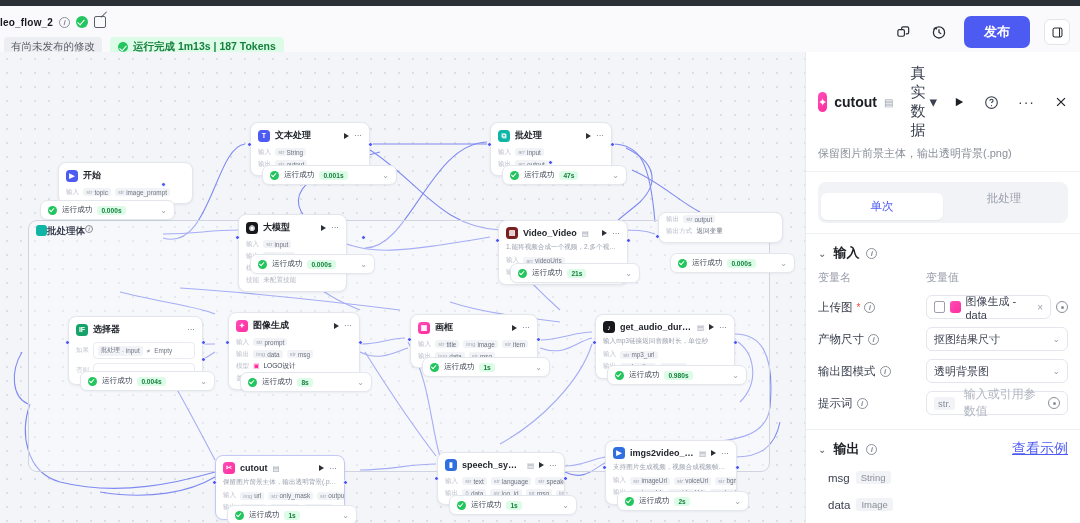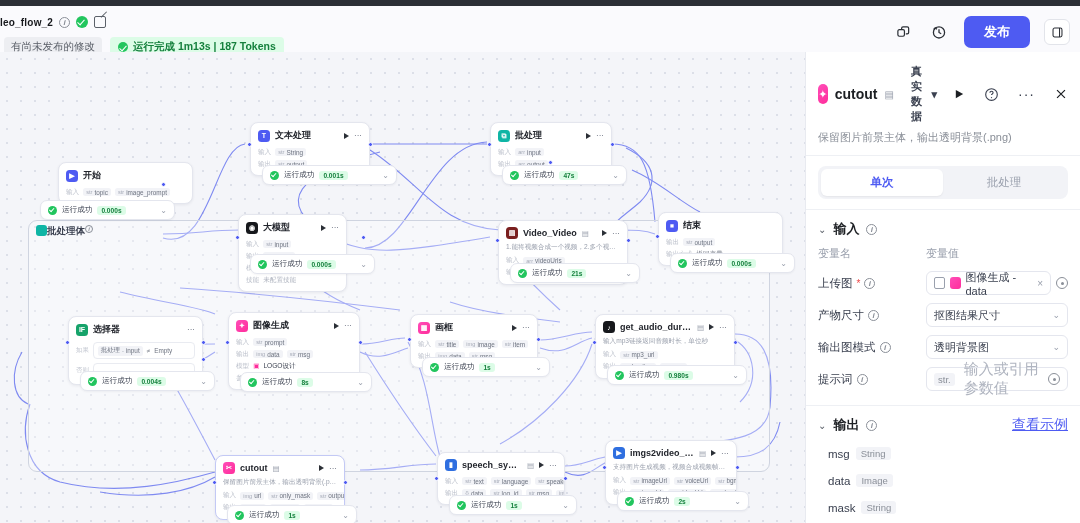--- a/index.html
+++ b/index.html
@@ -76,48 +76,48 @@
     padding:2.5px 4px;background:#fff;}
   .sel-empty{flex:1;border:1px solid #e9ebf1;border-radius:4px;padding:6px 4px;background:#fff;}
   
   .panel{position:absolute;right:0;top:52px;width:275px;height:471px;background:#fff;
     border-left:1px solid #e8eaf0;}
   .pn-head{display:flex;align-items:center;gap:7px;padding:12px 12px 4px 12px;}
   .pn-logo{width:20px;height:20px;border-radius:5px;background:linear-gradient(135deg,#ff4db8,#ff2d9b);
     display:flex;align-items:center;justify-content:center;color:#fff;font-size:11px;}
   .pn-title{font-size:14px;font-weight:700;color:#1c1f23;}
   .pn-book{color:#9aa0ad;font-size:10px;}
-  .pn-ds{margin-left:10px;font-size:11px;font-weight:700;color:#3b4150;display:flex;align-items:center;gap:4px;cursor:pointer;}
+  .pn-ds{margin-left:10px;font-size:15px;font-weight:400;color:#3b4150;display:flex;align-items:center;gap:4px;cursor:pointer;}
   .pn-ic{color:#3b4150;cursor:pointer;display:flex;align-items:center;}
   .pn-desc{font-size:11px;color:#8a8f98;padding:2px 12px 10px 12px;}
   .pn-div{height:1px;background:#eef0f4;}
   .tabs{margin:10px 12px;background:#f2f3f7;border-radius:8px;padding:3px;display:flex;}
   .tab{flex:1;text-align:center;font-size:11.5px;padding:6px 0;border-radius:6px;color:#9aa0ad;cursor:pointer;}
-  .tab.active{background:#fff;color:#4e5bf2;font-weight:700;box-shadow:0 1px 2px rgba(0,0,0,.06);}
+  .tab.active{background:#fff;color:#4e5bf2;font-weight:400;box-shadow:0 1px 2px rgba(0,0,0,.06);margin-top:8px;}
   .sec-hdr{display:flex;align-items:center;gap:7px;padding:10px 12px 6px 12px;}
   .sec-caret{color:#5b6069;font-size:10px;}
   .sec-title{font-size:13px;font-weight:700;color:#1c1f23;}
   .sec-link{margin-left:auto;font-size:14px;color:#4e5bf2;text-decoration:underline;cursor:pointer;}
   .colhdr{display:flex;padding:2px 12px 6px 12px;font-size:11px;color:#9aa0ad;}
   .colhdr .c1{width:108px;}
   .frow{display:flex;align-items:center;padding:4px 12px;}
   .fname{width:108px;font-size:11.5px;color:#3b4150;display:flex;align-items:center;gap:4px;}
   .req{color:#ef4444;font-size:10px;}
   .fval{flex:1;display:flex;align-items:center;}
   .ctl{flex:1;height:24px;border:1px solid #e4e6ee;border-radius:6px;display:flex;align-items:center;
     gap:5px;padding:8px 7px;font-size:11px;color:#3b4150;background:#fff;cursor:pointer;}
   .ctl .caret{margin-left:auto;color:#9aa0ad;font-size:9px;}
   .ref-chip{display:flex;align-items:center;gap:4px;font-size:11px;color:#3b4150;}
   .mini-img{width:12px;height:12px;border:1px solid #9aa0ad;border-radius:2px;display:inline-block;}
   .mini-pink{width:12px;height:12px;border-radius:3px;background:linear-gradient(135deg,#ff4db8,#ff2d9b);}
   .x-sm{color:#9aa0ad;font-size:10px;cursor:pointer;}
   .tgt{width:12px;height:12px;border-radius:50%;border:1.3px solid #8a8f98;position:relative;flex:0 0 auto;cursor:pointer;}
   .tgt:after{content:"";position:absolute;left:3.8px;top:3.8px;width:3px;height:3px;border-radius:50%;background:#8a8f98;}
   .strtag{background:#f2f3f7;color:#8a8f98;font-size:9.5px;border-radius:3px;padding:1px 4px;margin-right:4px;}
-  .ph{color:#b0b5c0;font-size:15px;flex:1;}
+  .ph{color:#b0b5c0;font-size:12px;flex:1;}
   .orow{display:flex;align-items:center;gap:6px;padding:7px 12px 7px 22px;}
   .oname{font-size:11.5px;color:#3b4150;}
   .otype{background:#f2f3f7;color:#8a8f98;font-size:9.5px;border-radius:3px;padding:1px 5px;}
 </style>
 </head>
 <body>
 
 <div class="topbar-strip"></div>
 
 <div class="header">
@@ -377,24 +377,20 @@
   <div class="status" style="left:498px;top:211px;width:130px;">
     <span class="st-check"></span>
     <span>运行成功</span>
     <span class="st-time">21s</span>
     <span class="st-caret">⌄</span>
   </div>
   <span class="port" style="left:495px;top:186px"></span>
   <span class="port" style="left:626px;top:186px"></span>
 
   <div class="node node-pad" style="left:658px;top:160px;width:125px;">
-    <div class="node-top">
-      <span class="nlogo" style="background:#4e5bf2">⏹</span>
-      <span class="ntitle">结束</span>
-    </div>
     <div class="nrow">
         <span class="lbl">输出</span>
         <span class="pill">
           <span class="tk">str</span>
           <span>output</span>
         </span>
       </div>
     <div class="nrow">
         <span class="lbl">输出方式</span>
         <span style="color:#6f7582">返回变量</span>

